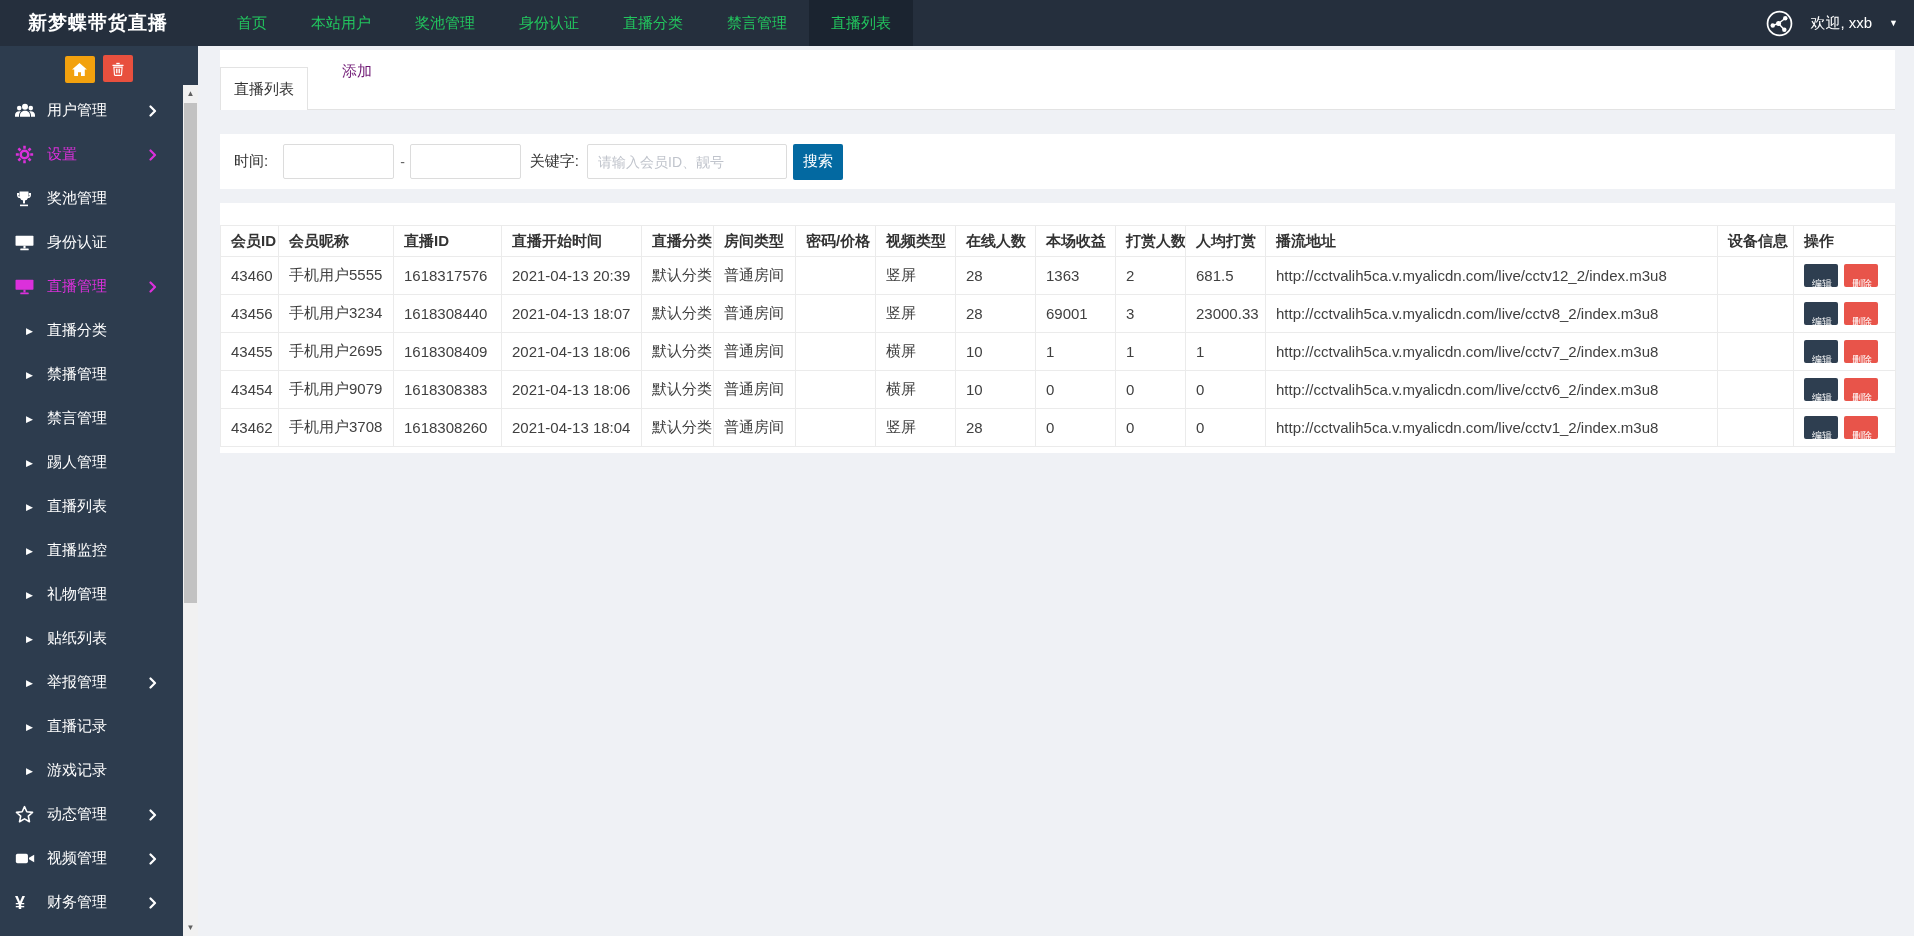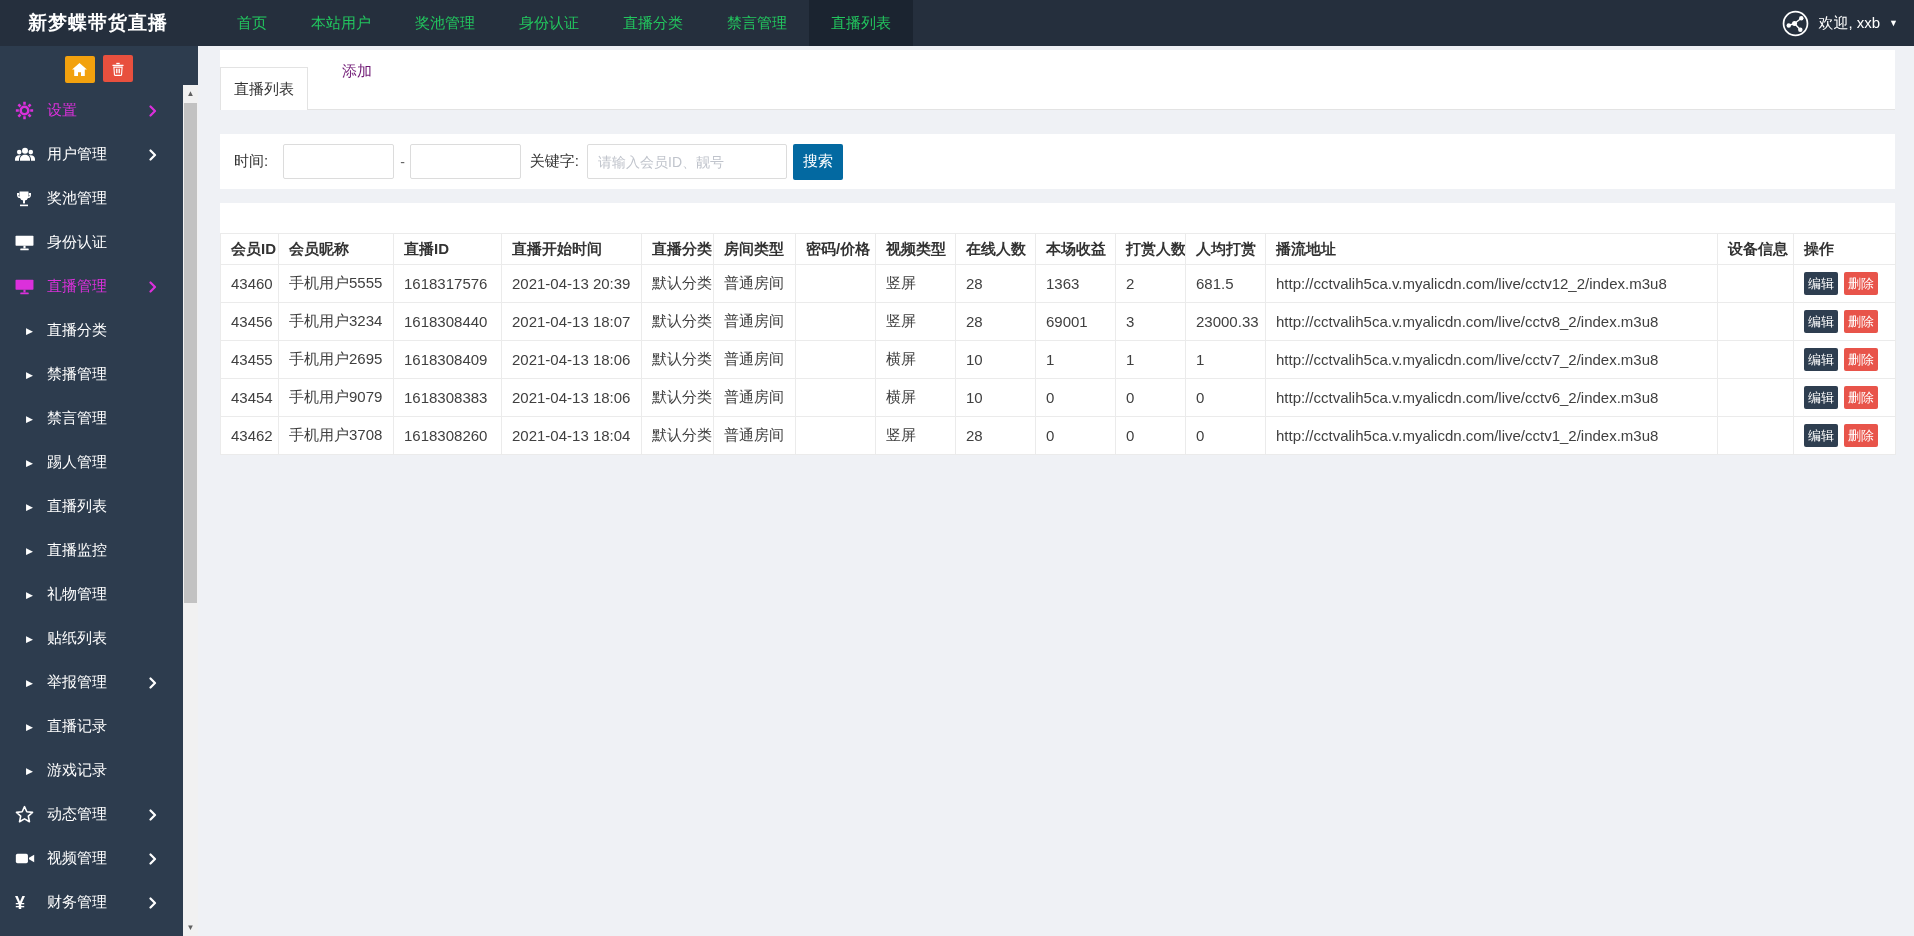--- a/index.html
+++ b/index.html
@@ -5,21 +5,21 @@
   * { margin:0; padding:0; box-sizing:border-box; }
   html,body { width:1914px; height:936px; overflow:hidden;
     font-family:"Liberation Sans","DejaVu Sans",sans-serif; background:#eff1f5; }
 
   
   .topbar { position:absolute; left:0; top:0; width:1914px; height:46px; background:#252f3d; z-index:20; }
   .brand { position:absolute; left:28px; top:0; line-height:46px; color:#fff; font-size:19px; font-weight:bold; letter-spacing:1px; }
   .topnav { position:absolute; left:215px; top:0; height:46px; white-space:nowrap; }
   .topnav .nav-item { display:inline-block; height:46px; line-height:46px; padding:0 22px; color:#22c55e; font-size:15px; cursor:pointer; }
   .topnav .nav-item.active { background:#1b2430; }
-  .user-area { position:absolute; right:16px; top:0; height:46px; display:flex; align-items:center; gap:9px; color:#fff; font-size:15px; cursor:pointer; }
+  .user-area { position:absolute; right:16px; top:0; height:46px; display:flex; align-items:center; gap:17px; color:#fff; font-size:15px; cursor:pointer; }
   .caret { font-size:9px; color:#fff; }
 
   
   .sidebar { position:absolute; left:0; top:46px; width:198px; height:890px; background:#2d3c4e; z-index:10; }
   .side-toolbar { padding:9px 0 0 0; text-align:center; }
   .tb-btn { display:inline-flex; align-items:center; justify-content:center; width:30px; height:27px; border:none; border-radius:2px; cursor:pointer; margin:0 2px; }
   .tb-btn.home { background:#f2a10e; }
   .tb-btn.trash { background:#e8503e; }
   #side-menu { list-style:none; margin-top:6px; }
   #side-menu li { height:44px; display:flex; align-items:center; color:#fff; font-size:15px; cursor:pointer; position:relative; width:183px; }
@@ -51,25 +51,25 @@
   .f-dash { margin-left:6px; color:#666; font-size:14px; }
   .f-input { border:1px solid #dcdcdc; background:#fff; height:35px; border-radius:2px; padding:0 10px; font-size:14px; color:#333; outline:none; font-family:inherit; }
   .f-input.date { width:111px; }
   .f-input.date.d1 { margin-left:15px; }
   .f-input.date.d2 { margin-left:5px; }
   .f-input.keyword { width:200px; margin-left:8px; }
   .f-input.keyword::placeholder { color:#c0c4cc; }
   .search-btn { margin-left:6px; width:50px; height:36px; background:#0369a1; color:#fff; border:none; border-radius:2px; font-size:15px; cursor:pointer; font-family:inherit; }
 
   .table-card { position:absolute; left:22px; top:157px; width:1675px; height:250px; background:#fff; }
-  #live-table { position:absolute; top:30px; left:0; width:1675px; border-collapse:collapse; table-layout:fixed; background:#fff; }
+  #live-table { position:absolute; top:22px; left:0; width:1675px; border-collapse:collapse; table-layout:fixed; background:#fff; }
   #live-table th, #live-table td { border:1px solid #ebebeb; padding:0 10px; text-align:left; white-space:nowrap; overflow:hidden; }
   #live-table th { height:31px; font-size:15px; color:#333; font-weight:bold; }
   #live-table td { height:38px; font-size:15px; color:#404040; }
-  .act-btn { display:inline-block; width:34px; height:23px; line-height:23px; text-align:center; color:#fff; font-size:13px; border-radius:2px; border:none; cursor:pointer; vertical-align:middle; padding:0; font-family:inherit; }
+  .act-btn { display:inline-block; width:34px; height:23px; line-height:23px; text-align:center; color:#fff; font-size:10px; border-radius:2px; border:none; cursor:pointer; vertical-align:middle; padding:8px; font-family:inherit; }
   .act-btn.edit { background:#2e3e50; margin-right:6px; }
   .act-btn.del  { background:#e8544a; }
 </style>
 </head>
 <body>
 
 <header class="topbar">
   <div class="brand">新梦蝶带货直播</div>
   <nav class="topnav" id="topnav"><div class="nav-item">首页</div><div class="nav-item">本站用户</div><div class="nav-item">奖池管理</div><div class="nav-item">身份认证</div><div class="nav-item">直播分类</div><div class="nav-item">禁言管理</div><div class="nav-item active">直播列表</div></nav>
   <div class="user-area">
@@ -102,48 +102,48 @@
         <svg viewBox="0 0 14 16" width="12" height="14">
           <rect x="0.5" y="3" width="13" height="1.6" rx="0.4" fill="#fff"></rect>
           <rect x="5" y="0.8" width="4" height="1.6" fill="#fff"></rect>
           <path d="M2.2 5.8h9.6l-.7 9a1 1 0 0 1-1 .7H3.9a1 1 0 0 1-1-.7z" fill="none" stroke="#fff" stroke-width="1.3"></path>
           <path d="M5.2 7.6v5.4 M7 7.6v5.4 M8.8 7.6v5.4" stroke="#fff" stroke-width="1.1"></path>
         </svg>
       </span>
     </button>
   </div>
   <ul id="side-menu">
-      <li class="lvl1 accent">
-        <span class="mi-icon">
-          <svg viewBox="0 0 18 18" width="19" height="19">
-            <g stroke="currentColor" stroke-width="2.4" fill="none">
-              <circle cx="9" cy="9" r="3.6"></circle>
-              <path d="M9 .8V3.6 M9 14.4V17.2 M.8 9H3.6 M14.4 9H17.2 M3.2 3.2 5.2 5.2 M12.8 12.8 14.8 14.8 M3.2 14.8 5.2 12.8 M12.8 5.2 14.8 3.2"></path>
-            </g>
-          </svg>
-        </span>
-        <span class="mi-label">设置</span>
-        <span class="mi-arrow">
-          <svg viewBox="0 0 8 12" width="8" height="12" fill="none" stroke="currentColor" stroke-width="2.2" stroke-linecap="round" stroke-linejoin="round">
-            <path d="M1.5 1.5 6 6 1.5 10.5"></path>
-          </svg>
-        </span>
-      </li>
       <li class="lvl1">
         <span class="mi-icon">
           <svg viewBox="0 0 20 18" width="20" height="19" fill="currentColor">
             <circle cx="10" cy="5.2" r="3"></circle>
             <circle cx="4.2" cy="6.6" r="2.3"></circle>
             <circle cx="15.8" cy="6.6" r="2.3"></circle>
             <path d="M10 9.2c2.8 0 5 1.9 5 4.6v1.4H5v-1.4c0-2.7 2.2-4.6 5-4.6z"></path>
             <path d="M4.2 9.8c.6 0 1.2.1 1.7.3-1.2 1-1.9 2.4-1.9 4.1v1H0v-1.6c0-2.1 1.9-3.8 4.2-3.8z"></path>
             <path d="M15.8 9.8c2.3 0 4.2 1.7 4.2 3.8v1.6h-4v-1c0-1.7-.7-3.1-1.9-4.1.5-.2 1.1-.3 1.7-.3z"></path>
           </svg>
         </span>
         <span class="mi-label">用户管理</span>
+        <span class="mi-arrow">
+          <svg viewBox="0 0 8 12" width="8" height="12" fill="none" stroke="currentColor" stroke-width="2.2" stroke-linecap="round" stroke-linejoin="round">
+            <path d="M1.5 1.5 6 6 1.5 10.5"></path>
+          </svg>
+        </span>
+      </li>
+      <li class="lvl1 accent">
+        <span class="mi-icon">
+          <svg viewBox="0 0 18 18" width="19" height="19">
+            <g stroke="currentColor" stroke-width="2.4" fill="none">
+              <circle cx="9" cy="9" r="3.6"></circle>
+              <path d="M9 .8V3.6 M9 14.4V17.2 M.8 9H3.6 M14.4 9H17.2 M3.2 3.2 5.2 5.2 M12.8 12.8 14.8 14.8 M3.2 14.8 5.2 12.8 M12.8 5.2 14.8 3.2"></path>
+            </g>
+          </svg>
+        </span>
+        <span class="mi-label">设置</span>
         <span class="mi-arrow">
           <svg viewBox="0 0 8 12" width="8" height="12" fill="none" stroke="currentColor" stroke-width="2.2" stroke-linecap="round" stroke-linejoin="round">
             <path d="M1.5 1.5 6 6 1.5 10.5"></path>
           </svg>
         </span>
       </li>
       <li class="lvl1">
         <span class="mi-icon">
           <svg viewBox="0 0 18 18" width="18" height="18" fill="currentColor">
             <path d="M4.5 1.5h9V6a4.5 4.5 0 0 1-9 0z"></path>

